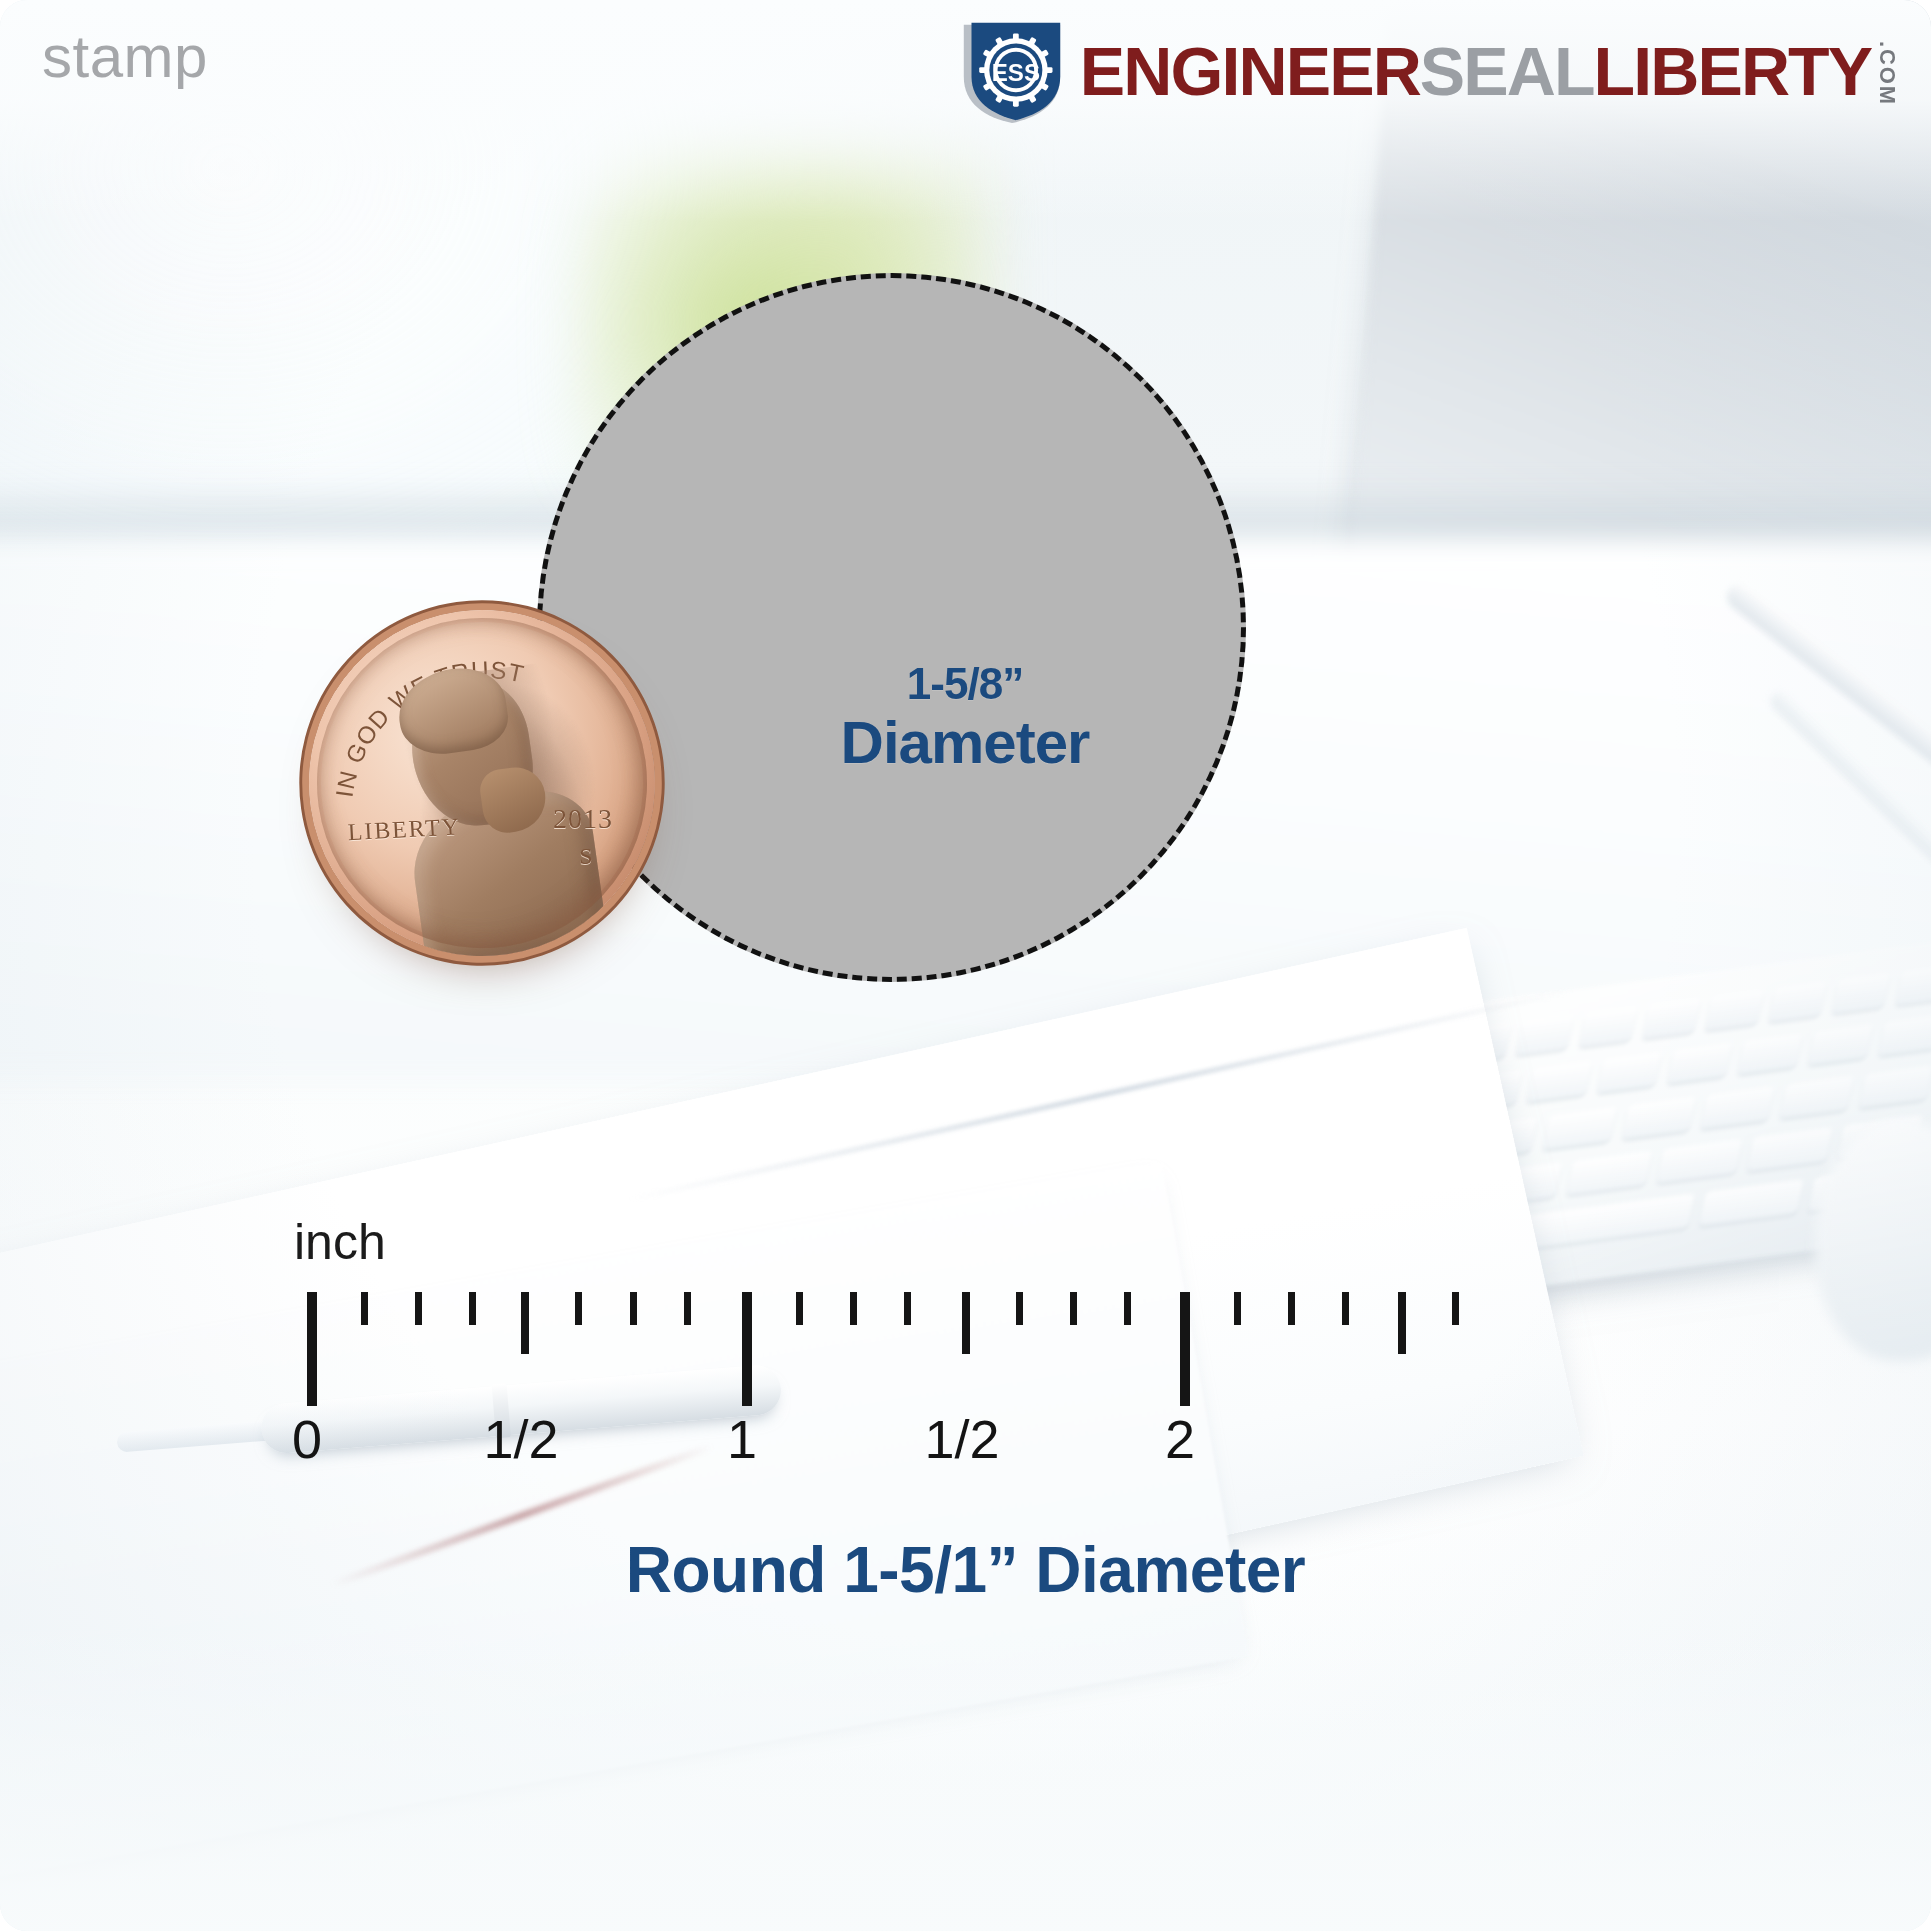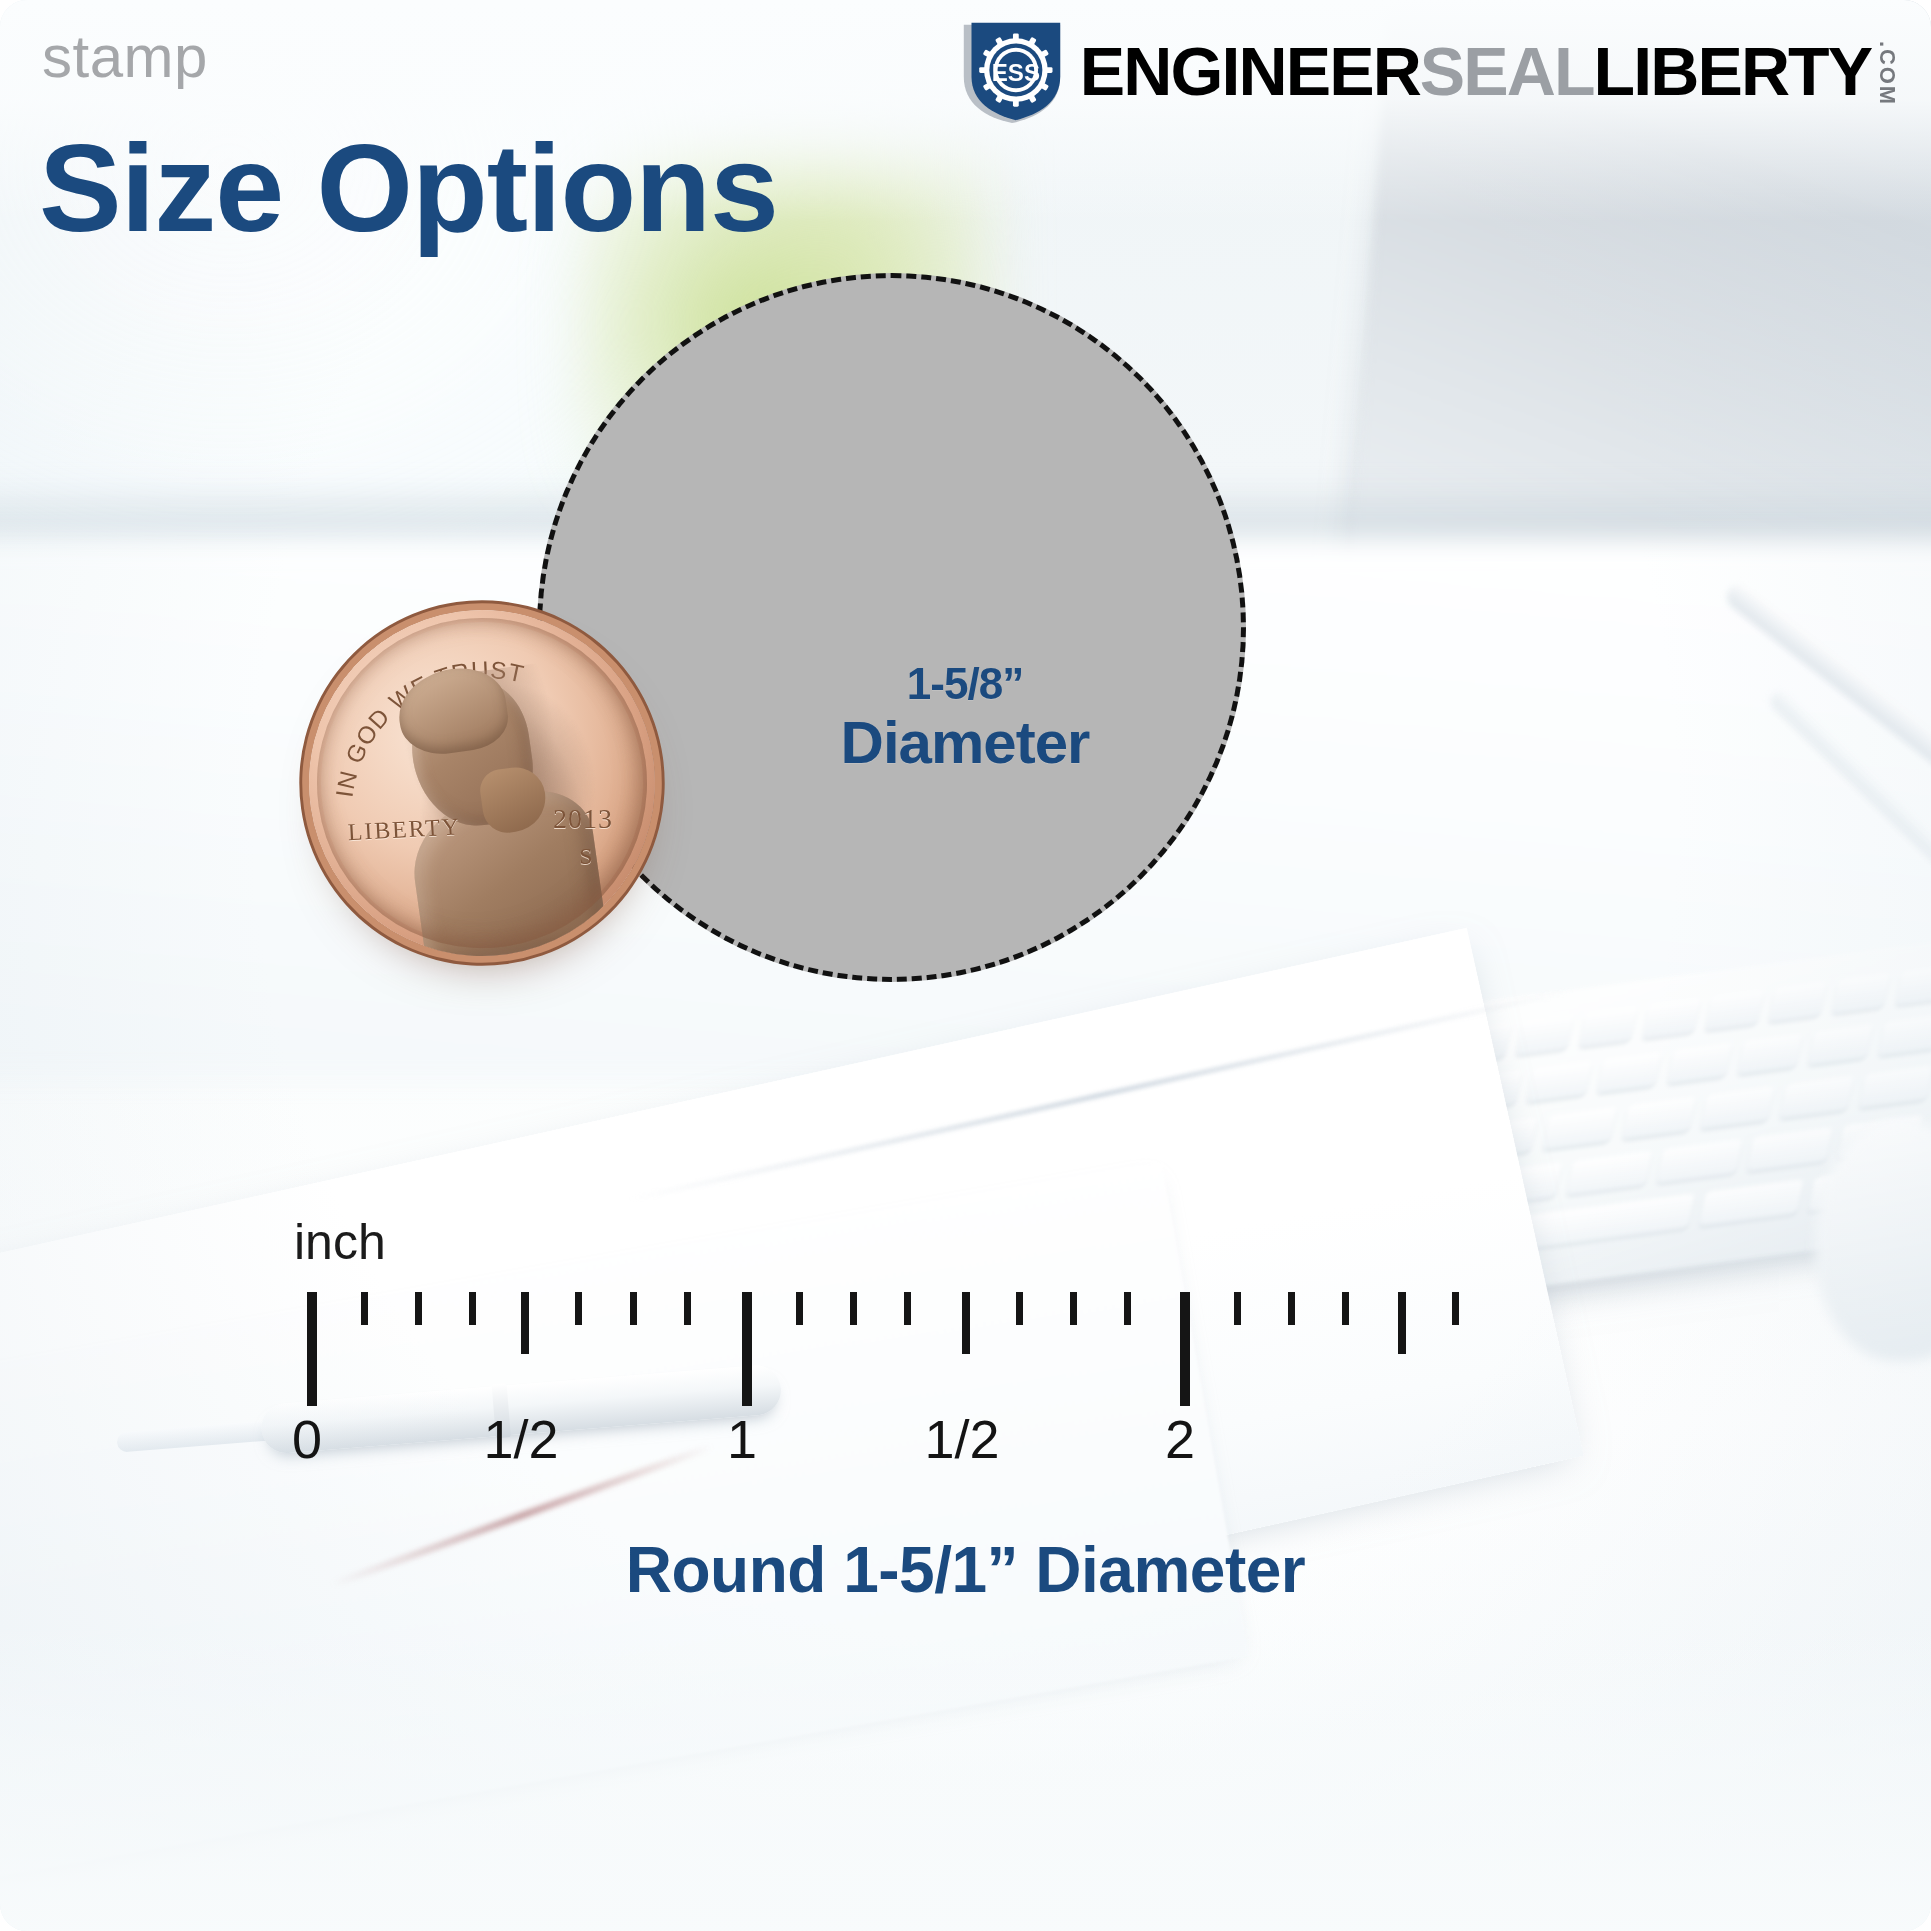--- a/index.html
+++ b/index.html
@@ -180,21 +180,21 @@
     letter-spacing:-1px; line-height:1;
   }
 
   
   .logo { position:absolute; right:33px; top:17.4px; height:108px; display:flex; align-items:center; }
   .logo-badge { position:relative; width:108px; height:108px; margin-right:13.5px; flex:none; }
   .logo-wordmark {
     display:flex; align-items:center;
     font-size:68px; font-weight:700; letter-spacing:-1.9px; line-height:1;
   }
-  .wm-dark { color:#000000; }
+  .wm-dark { color:#7f1d1d; }
   .wm-gray { color:#9b9fa4; }
   .logo-dotcom {
     font-size:22px; font-weight:700; color:#76797e;
     writing-mode:vertical-rl; letter-spacing:1.9px;
     margin-left:4.8px; margin-top:3.9px;
   }
 
   
   .size-circle {
     position:absolute;
@@ -397,21 +397,20 @@
       <div class="tip"></div>
       <div class="barrel"></div>
       <div class="grip"></div>
     </div>
     <div class="bg-vign"></div>
     <div class="bg-top-fade"></div>
     <div class="bg-bottom-fade"></div>
   </div>
 
   <div class="kicker">stamp</div>
-  <div class="page-title">Size Options</div>
 
   <div class="logo">
     <div class="logo-badge">
       <svg viewBox="0 0 112 112" width="108" height="108" aria-hidden="true">
 
         <path d="M6 8 H106 V62 C106 90 84 104 56 110 C28 104 6 90 6 62 Z" fill="#b9bfc6"></path>
 
         <path d="M14 6 H106 V62 C106 88 84 101 60 107 C36 101 14 88 14 62 Z" fill="#1b4a7f"></path>
 
         <g fill="#ffffff">

